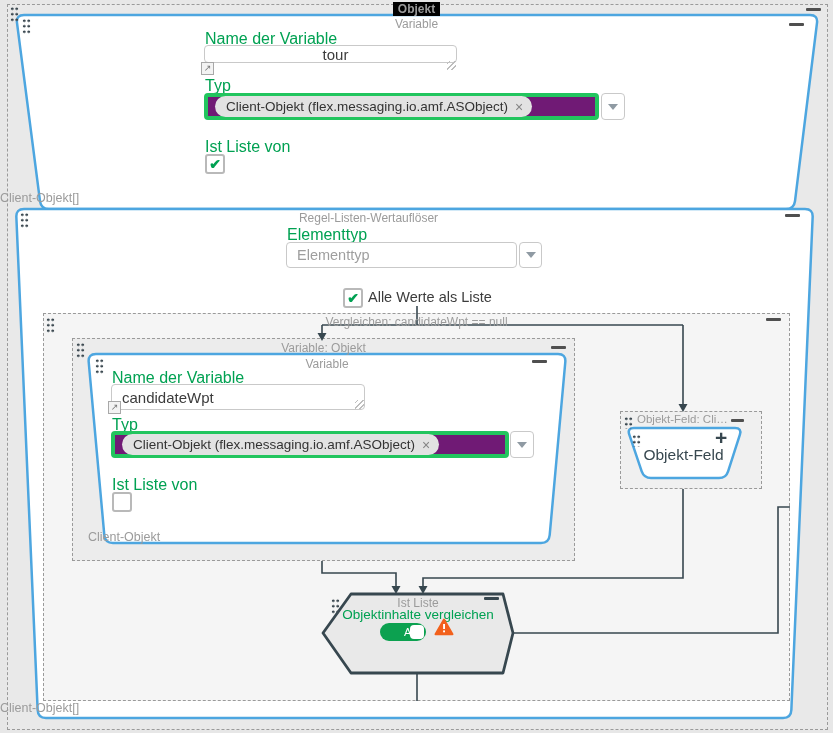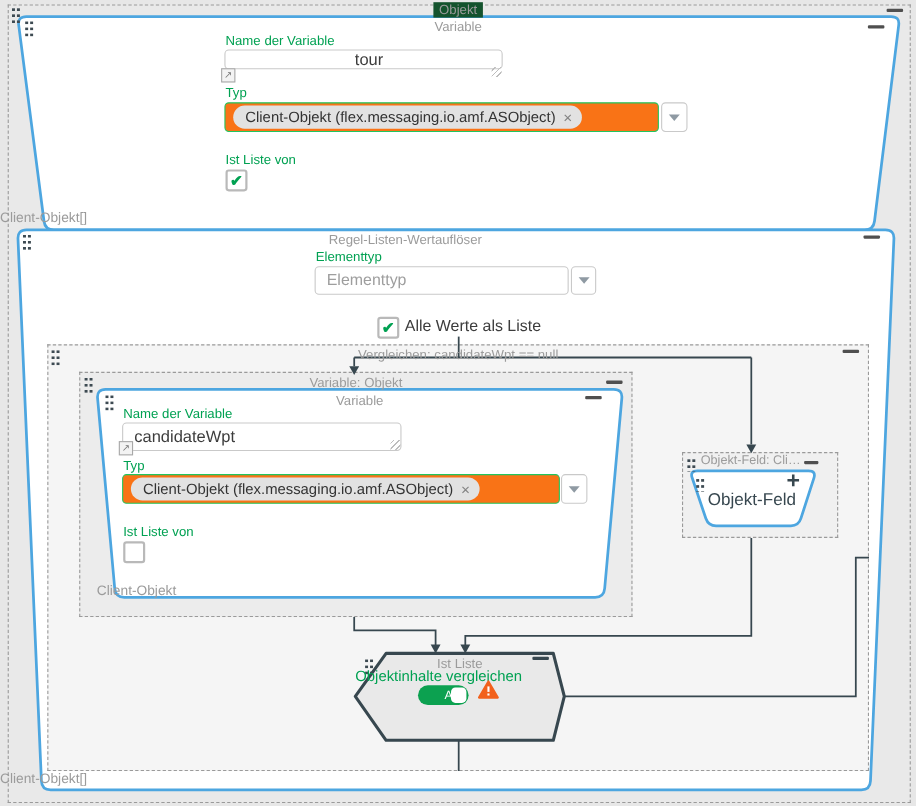--- a/index.html
+++ b/index.html
@@ -3,24 +3,24 @@
 <meta charset="utf-8">
 <style>
   html,body{margin:0;padding:0;background:#e7e7e7;}
   .canvas{position:relative;width:833px;height:733px;background:#e7e7e7;
           font-family:"Liberation Sans",sans-serif;overflow:hidden;}
   .abs{position:absolute;}
   .dashed{position:absolute;border:1px dashed #9a9a9a;box-sizing:border-box;}
   .gtitle{position:absolute;color:#9b9b9b;font-size:12px;text-align:center;white-space:nowrap;}
   .gtitle span{padding:0 5px;}
   .outlab{position:absolute;color:#9b9b9b;font-size:12.5px;text-align:left;white-space:nowrap;}
-  .green{position:absolute;color:#00a152;font-size:12px;white-space:nowrap;}
+  .green{position:absolute;color:#00a152;font-size:16px;white-space:nowrap;}
   .txt{position:absolute;border:1px solid #c9c9c9;border-radius:4px;background:#fff;
        font-size:15px;color:#3c3c3c;padding:0 0 0 10px;font-family:inherit;box-sizing:border-box;outline:none;}
-  .chipbox{position:absolute;border:1px solid #22c55e;border-radius:4px;background:#f97316;
+  .chipbox{position:absolute;border:4px solid #22c55e;border-radius:4px;background:#701a75;
        display:flex;align-items:center;padding-left:7px;box-sizing:border-box;}
   .chip{background:#e2e2e2;border-radius:13px;height:21px;display:flex;align-items:center;
        padding:0 9px 0 11px;font-size:13.5px;color:#333;white-space:nowrap;}
   .chip .x{margin-left:7px;color:#848484;font-size:14px;cursor:pointer;}
   .ddbtn{position:absolute;border:1px solid #c9c9c9;border-radius:4px;background:#fff;
        display:flex;align-items:center;justify-content:center;box-sizing:border-box;}
   .tri{width:0;height:0;border-left:5px solid transparent;border-right:5px solid transparent;
        border-top:6px solid #8f9aa3;}
   .cb{position:absolute;width:16px;height:16px;background:#fff;border:2px solid #b9b9b9;
        border-radius:3px;display:flex;align-items:center;justify-content:center;box-sizing:content-box;}
@@ -74,21 +74,21 @@
     </g>
   </svg>
 
   <svg class="abs" style="left:0;top:0;" width="833" height="733">
     <path d="M96 354 L558 354 Q566 354 565.3 362 L549.7 535 Q549 543 541 543 L113 543 Q105 543 104.3 535 L88.7 362 Q88 354 96 354 Z" fill="#ffffff" stroke="#4da6e0" stroke-width="2.5"></path>
     <path d="M634 428 L735 428 Q742 428 739.9 434.7 L728.1 471.3 Q726 478 719 478 L651 478 Q644 478 641.7 471.4 L629.3 434.6 Q627 428 634 428 Z" fill="#ffffff" stroke="#4da6e0" stroke-width="2.5"></path>
     <path d="M351 594 L503 594 L513 633 L503 673 L351 673 L323 633 Z" fill="#e9e9e9" stroke="#37474f" stroke-width="2.8" stroke-linejoin="round"></path>
   </svg>
 
   <div class="gtitle" style="left:0;top:2px;width:833px;">
-    <span style="background:#14532d;">Objekt</span></div>
+    <span style="background:#000000;font-weight:bold;">Objekt</span></div>
   <div class="handle" style="left:10px;top:6px;"></div>
   <div class="mini" style="left:806px;top:8px;"></div>
 
   <div class="gtitle" style="left:0;top:17px;width:833px;">
     <span>Variable</span></div>
   <div class="handle" style="left:22px;top:18px;"></div>
   <div class="mini" style="left:789px;top:23px;"></div>
 
   <div class="green" style="left:205px;top:30px;">Name der Variable</div>
   <input class="txt" style="left: 204px; top: 45px; width: 253px; height: 18px; text-align: center;" readonly="" value="tour">
@@ -171,21 +171,21 @@
   <div class="handle" style="left:624px;top:416px;height:13px;"></div>
   <div class="mini" style="left:731px;top:419px;width:13px;"></div>
   <div class="handle" style="left:632px;top:434px;height:13px;"></div>
   <div class="darktxt" style="left:715px;top:426px;font-size:21px;font-weight:bold;color:#37474f;">+</div>
   <div class="darktxt" style="left:627px;top:446px;width:113px;text-align:center;font-size:15.5px;color:#37474f;">Objekt-Feld</div>
 
   <div class="gtitle" style="left:323px;top:596px;width:190px;">
     <span>Ist Liste</span></div>
   <div class="handle" style="left:331px;top:598px;"></div>
   <div class="mini" style="left:484px;top:597px;background:#37474f;"></div>
-  <div class="green" style="left:323px;top:607px;width:190px;font-size:13.5px;">Objektinhalte vergleichen</div>
+  <div class="green" style="left:323px;top:607px;width:190px;text-align:center;font-size:13.5px;">Objektinhalte vergleichen</div>
 
   <div class="toggle" style="left:380px;top:623px;">
     <span class="lab">AN</span>
     <span class="knob"></span>
   </div>
   <svg class="abs" style="left:434px;top:618px;" width="20" height="18" viewBox="0 0 20 18">
     <path d="M10 1.5 L18.5 16.2 H1.5 Z" fill="#f2611c" stroke="#f2611c" stroke-width="2" stroke-linejoin="round"></path>
     <rect x="9.1" y="6" width="1.9" height="5" fill="#fff"></rect>
     <rect x="9.1" y="12.4" width="1.9" height="1.9" fill="#fff"></rect>
   </svg>

